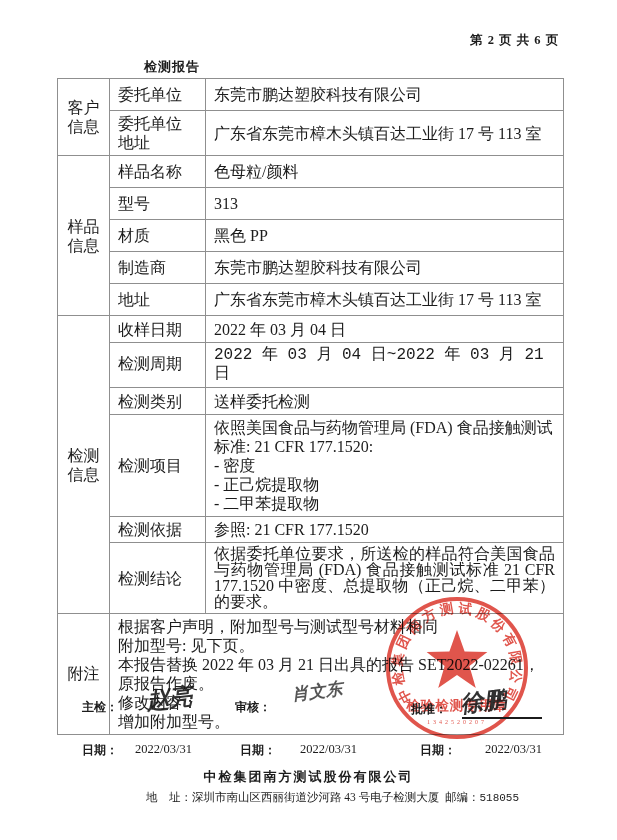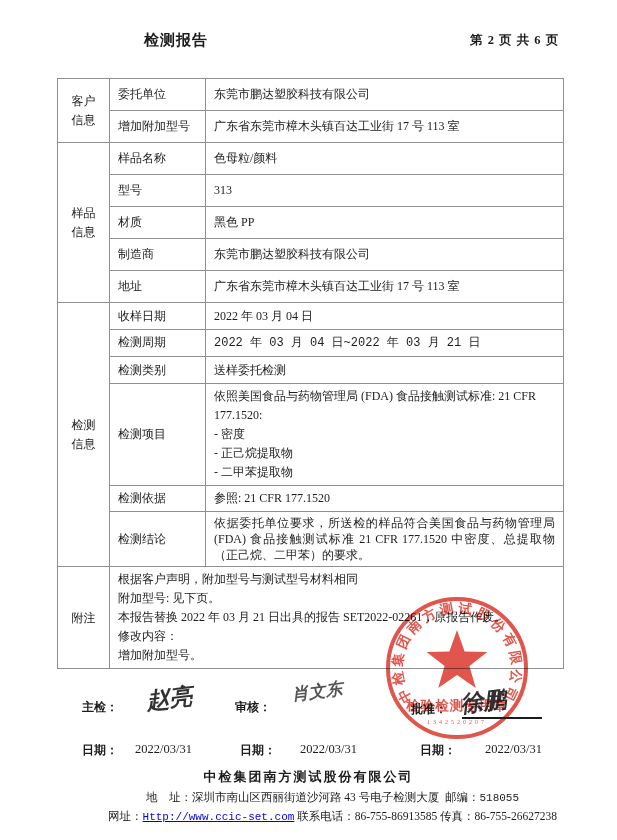--- a/index.html
+++ b/index.html
@@ -1,27 +1,27 @@
 <!DOCTYPE html>
 <html><head>
 <meta charset="utf-8">
 <style>
   html,body{margin:0;padding:0;background:#fff;}
   .page{position:relative;width:617px;height:840px;background:#fff;overflow:hidden;
         font-family:"Liberation Serif",serif;color:#1c1c1c;}
   .abs{position:absolute;}
 
   
-  .hdr-title{font-weight:bold;font-size:15px;letter-spacing:1px;}
+  .hdr-title{font-weight:bold;font-size:13px;letter-spacing:1px;margin-top:27px;}
   .hdr-no{font-weight:bold;font-size:12.5px;}
   .hdr-page{font-weight:bold;font-size:12.5px;letter-spacing:1px;}
 
   
   table.rpt{border-collapse:collapse;table-layout:fixed;width:506px;
-            border:1.5px solid #5f5f5f;font-size:12px;}
+            border:1.5px solid #5f5f5f;font-size:16px;}
   table.rpt td{border:1px solid #8f8f8f;vertical-align:middle;
                padding:3px 8px;line-height:19px;}
   tr.sec td{border-top:1.5px solid #5f5f5f;}
   td.group{text-align:center;white-space:pre-line;padding:3px 2px;line-height:26px;}
   td.lbl{padding-left:12px;}
   td.val{padding-left:12px;padding-right:10px;}
   td.multi{white-space:pre-line;}
   td.just{text-align:justify;}
   td.note-val{white-space:pre-line;line-height:19.5px;vertical-align:top;padding-top:5px;}
 
@@ -58,21 +58,21 @@
         </colgroup>
 
       <tbody>
           <tr style="height:32px;">
         <td class="group" rowspan="2">客户
 信息</td>
         <td class="lbl">委托单位</td>
         <td class="val">东莞市鹏达塑胶科技有限公司</td>
       </tr>
       <tr style="height:32px;">
-        <td class="lbl">增加附加型号</td>
+        <td class="lbl">委托单位地址</td>
         <td class="val">广东省东莞市樟木头镇百达工业街 17 号 113 室</td>
       </tr>
 
       <tr class="sec" style="height:32px;">
         <td class="group" rowspan="5">样品
 信息</td>
         <td class="lbl">样品名称</td>
         <td class="val">色母粒/颜料</td>
       </tr>
       <tr style="height:32px;">
@@ -167,20 +167,15 @@
   <div class="abs sig-label" style="left:240px;top:742px;">日期：</div>
   <div class="abs sig-date" style="left:300px;top:742px;">2022/03/31</div>
   <div class="abs sig-label" style="left:420px;top:742px;">日期：</div>
   <div class="abs sig-date" style="left:485px;top:742px;">2022/03/31</div>
 
   <div class="abs foot" style="left:0;top:768px;">
     <div class="foot-company">中检集团南方测试股份有限公司</div>
     <div class="foot-line">
       <span>地　址：</span><span>深圳市南山区西丽街道沙河路 43 号电子检测大厦</span>&nbsp;&nbsp;<span>邮编：</span><span class="mono">518055</span>
     </div>
-    <div class="foot-line">
-      <span>网址：</span><a class="url mono" href="#">Http://www.ccic-set.com</a>
-      <span>联系电话：</span><span>86-755-86913585</span>
-      <span>传真：</span><span>86-755-26627238</span>
-    </div>
   </div>
 
 </div>
 
 </body></html>

